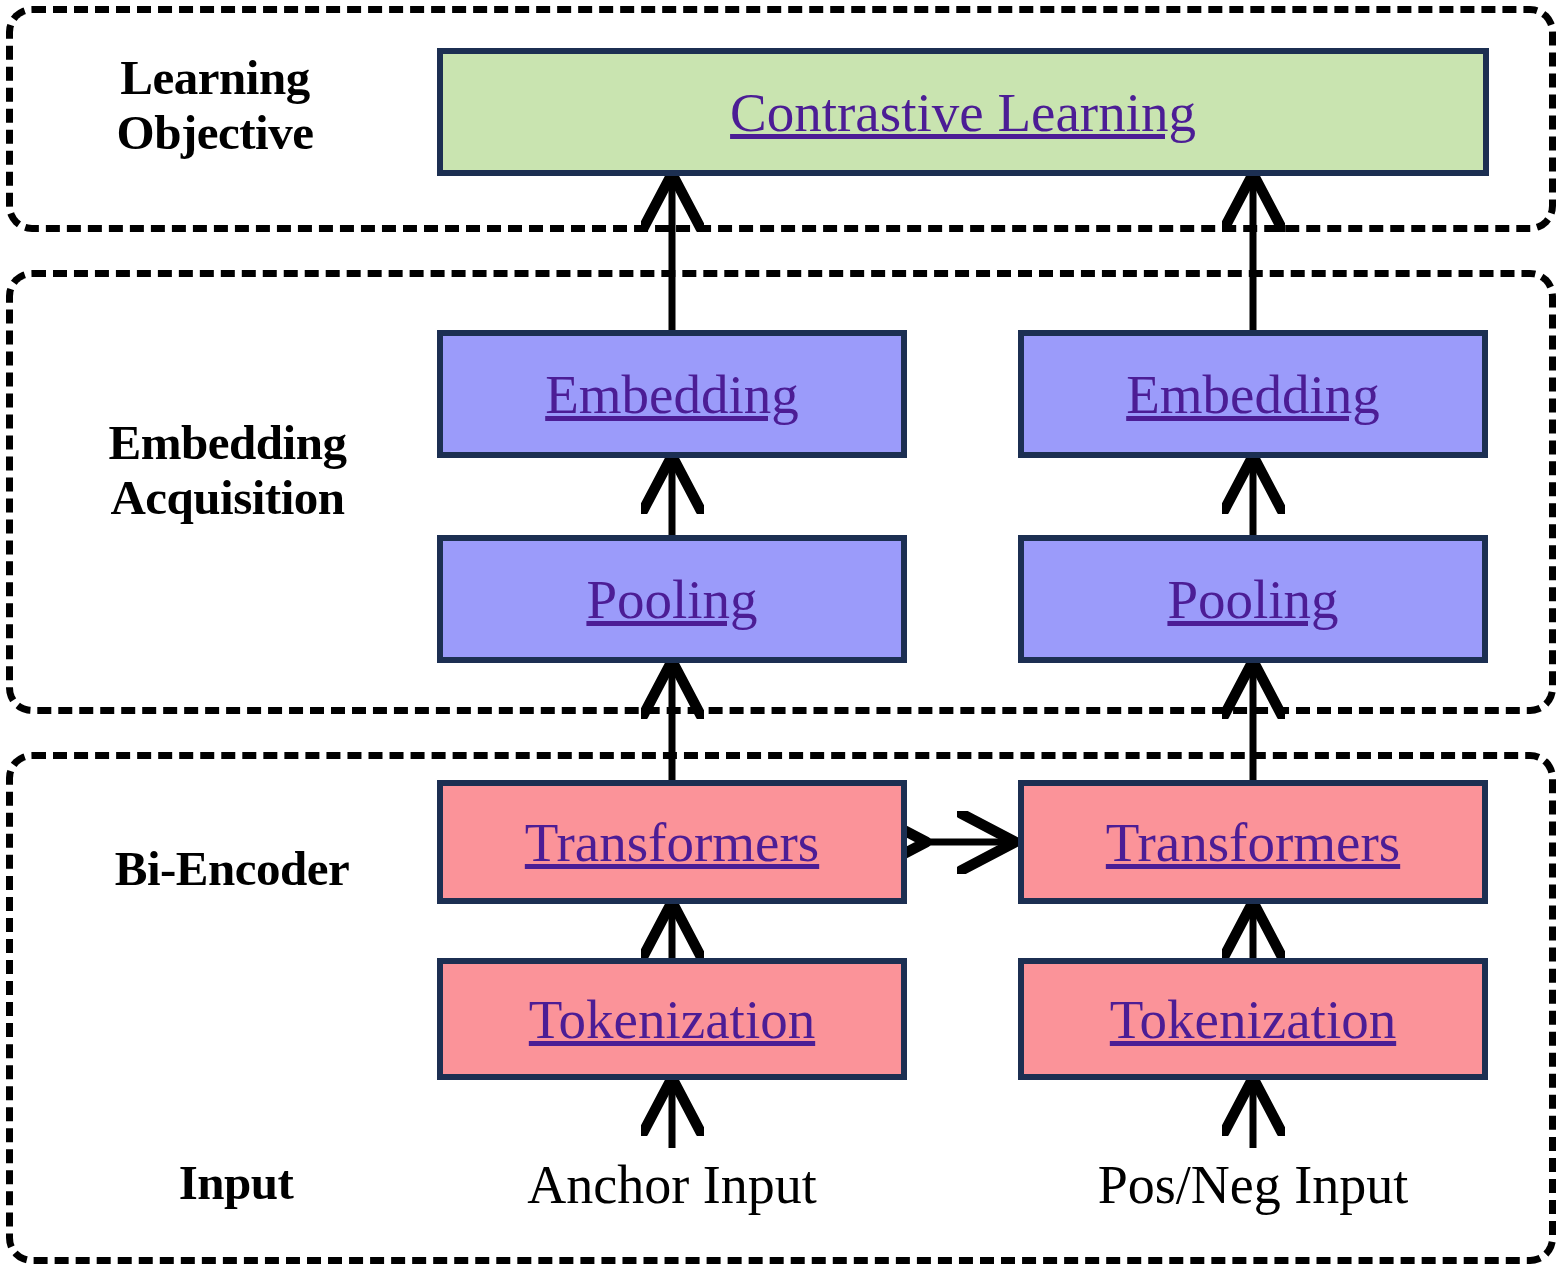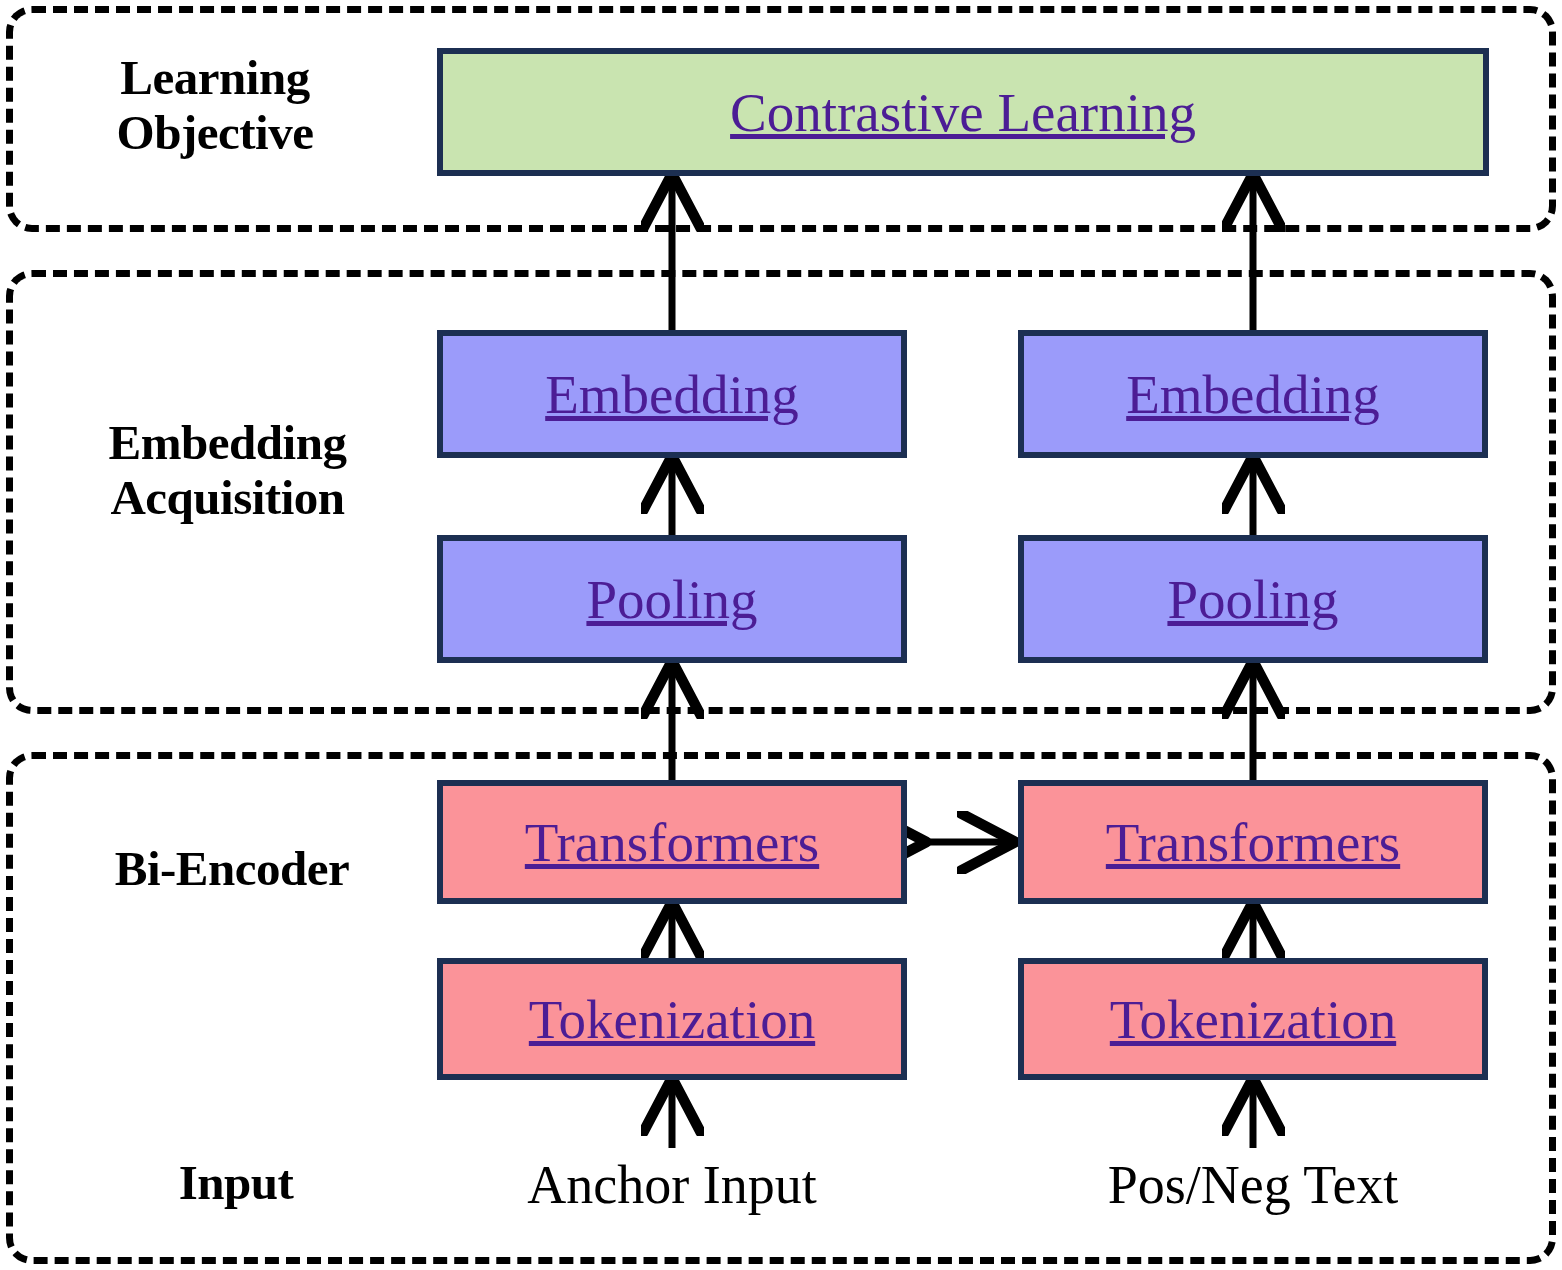--- a/index.html
+++ b/index.html
@@ -149,15 +149,15 @@
   <div class="node node-purple" id="node-embedding-right">Embedding</div>
   <div class="node node-purple" id="node-pooling-left">Pooling</div>
   <div class="node node-purple" id="node-pooling-right">Pooling</div>
 
   <div class="node node-pink" id="node-transformers-left">Transformers</div>
   <div class="node node-pink" id="node-transformers-right">Transformers</div>
   <div class="node node-pink" id="node-tokenization-left">Tokenization</div>
   <div class="node node-pink" id="node-tokenization-right">Tokenization</div>
 
   <div class="input-text" id="input-anchor">Anchor Input</div>
-  <div class="input-text" id="input-posneg">Pos/Neg Text</div>
+  <div class="input-text" id="input-posneg">Pos/Neg Input</div>
 
 </div>
 
 </body></html>

